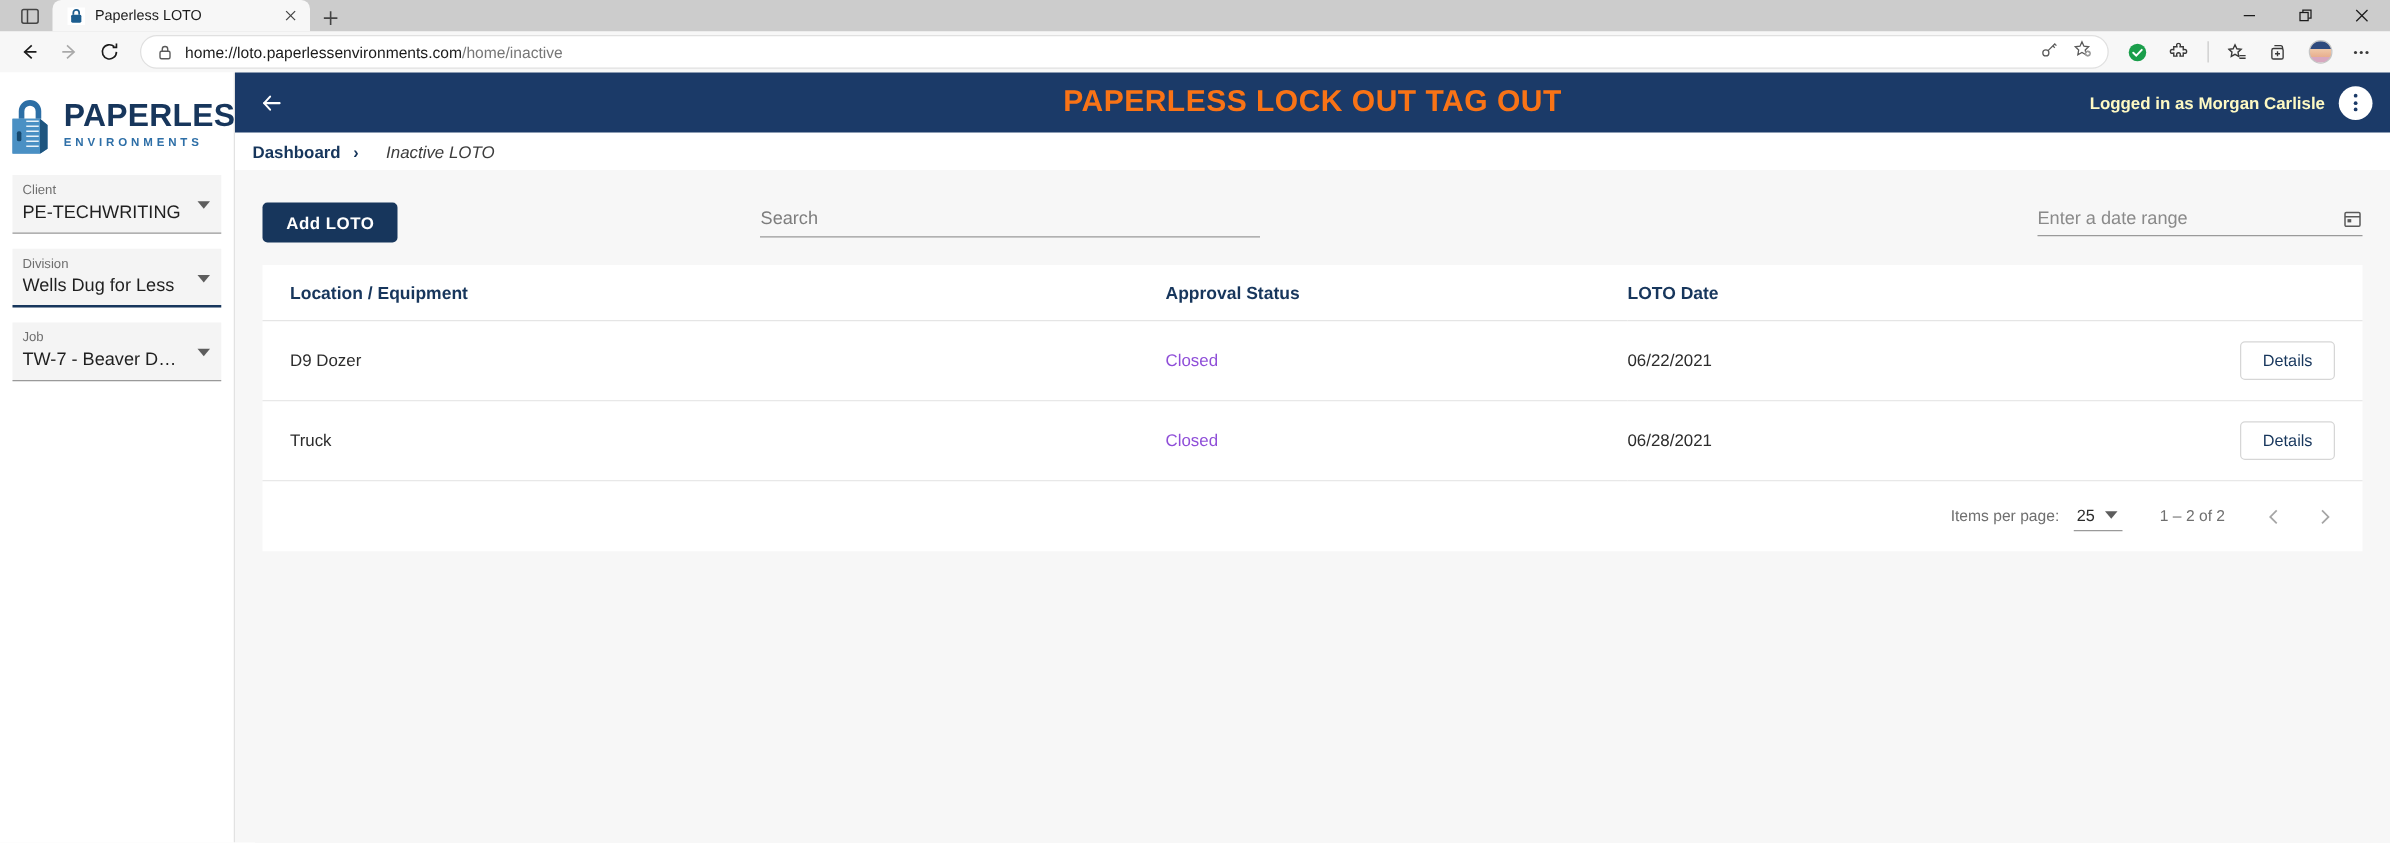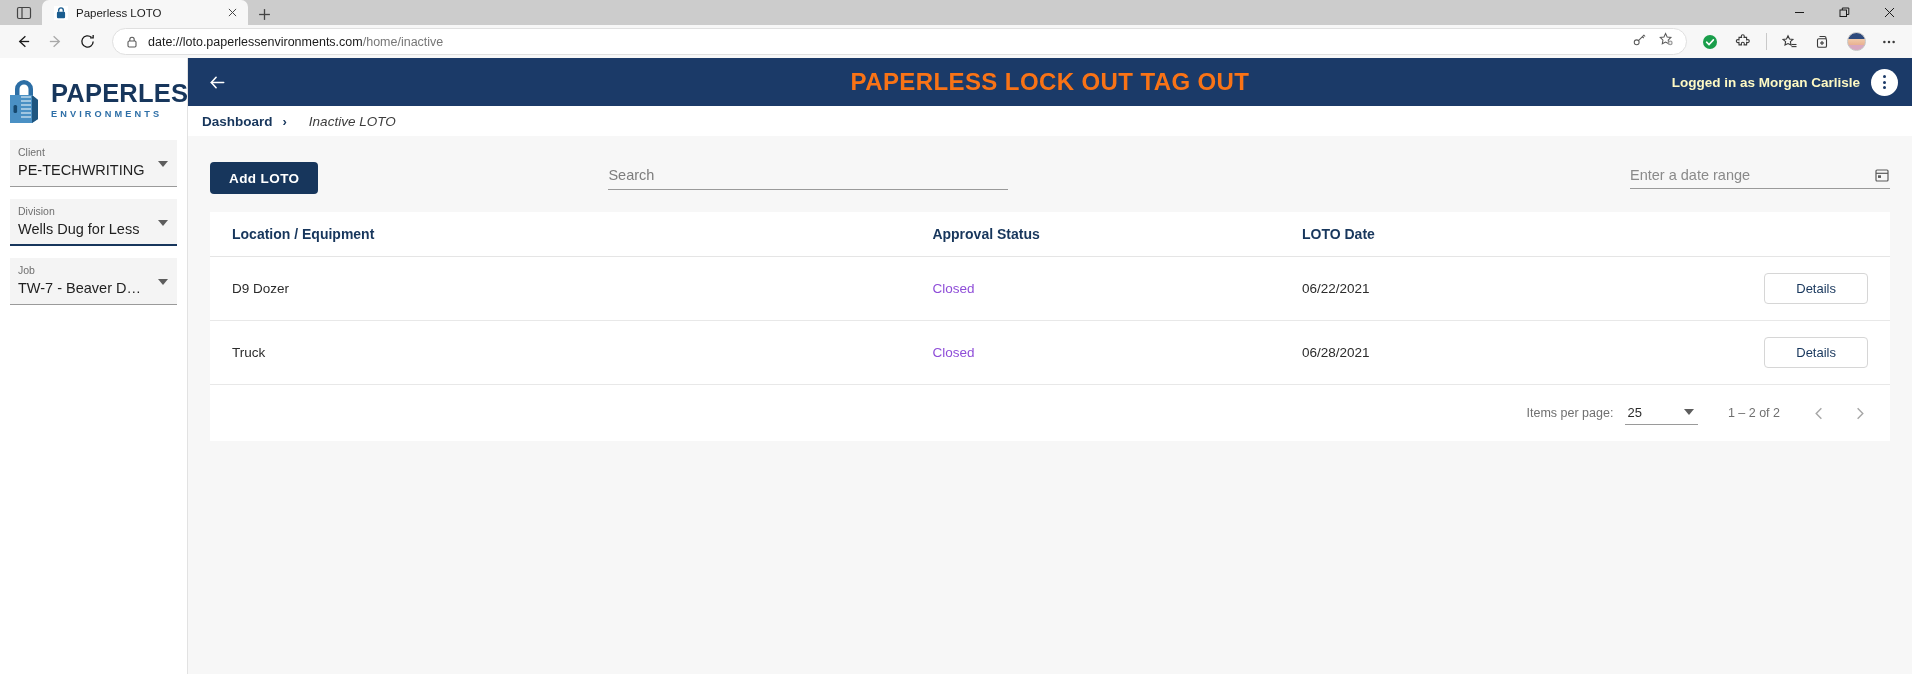--- a/index.html
+++ b/index.html
@@ -204,31 +204,31 @@
     font-size: 13.5px; color: #2c2c2c; padding: 16px 0;
     border-bottom: 1px solid #e8e8e8;
   }
   .col-loc { width: 43%; padding-left: 22px; }
   .col-status { width: 22%; }
   .col-date { width: 22%; }
   .col-act { width: 13%; text-align: right; padding-right: 22px; }
   .status-closed { color: #8f4ed8; }
   .details-btn {
     background: #ffffff; border: 1px solid #d6d6d6; border-radius: 4px;
-    color: #17365c; font-size: 13px; padding: 7px 31px;
+    color: #17365c; font-size: 13px; padding: 7px 17px;
     font-family: inherit; cursor: pointer;
   }
 
   .paginator {
     display: flex; align-items: center; justify-content: flex-end;
     gap: 0; height: 56px; padding-right: 18px; font-size: 12.5px; color: #6f6f6f;
   }
   .pg-label { margin-right: 12px; }
   .pg-select {
-    display: flex; align-items: center; gap: 42px;
+    display: flex; align-items: center; gap: 8px;
     border-bottom: 1px solid #9a9a9a; padding: 3px 4px 4px 2px;
     color: #2c2c2c; font-size: 13px; margin-right: 30px;
   }
   .pg-arrow {
     width: 0; height: 0; border-left: 5.5px solid transparent;
     border-right: 5.5px solid transparent; border-top: 6px solid #5d5d5d;
   }
   .pg-range { margin-right: 26px; color: #6f6f6f; }
   .pg-nav { display: flex; gap: 14px; }
   .pg-btn { width: 26px; height: 26px; display: flex; align-items: center; justify-content: center; }
@@ -309,21 +309,21 @@
     </svg>
   </div>
 
   <div class="omnibox">
     <span class="lock-ico">
       <svg viewBox="0 0 14 14" fill="none" stroke="#5a5a5a" stroke-width="1.1">
         <rect x="3" y="6" width="8" height="6" rx="1.2"></rect>
           <path d="M4.8 6V4.4a2.2 2.2 0 0 1 4.4 0V6"></path>
       </svg>
     </span>
-    <span class="url-text"><span>date://loto.paperlessenvironments.com</span><span class="path">/home/inactive</span></span>
+    <span class="url-text"><span>home://loto.paperlessenvironments.com</span><span class="path">/home/inactive</span></span>
     <span class="omnibox-actions">
       <span>
         <svg viewBox="0 0 16 16" fill="none" stroke="#5a5a5a" stroke-width="1.1">
           <circle cx="5" cy="11" r="2.6"></circle>
             <path d="M6.9 9.1 13 3M11 5l1.6 1.6M12.6 3.4 14 4.8"></path>
         </svg>
       </span>
       <span>
         <svg viewBox="0 0 16 16" fill="none" stroke="#5a5a5a" stroke-width="1.1">
           <path d="M7 1.6 8.7 5.3 12.7 5.8 9.8 8.6l.7 4-3.5-1.9L3.5 12.6l.7-4L1.3 5.8 5.3 5.3z"></path>

